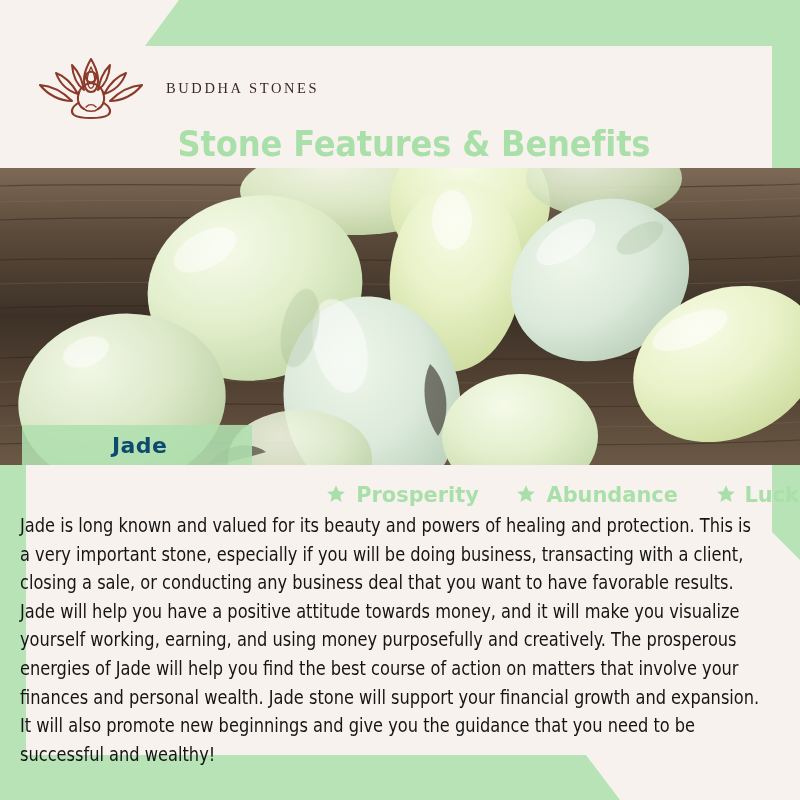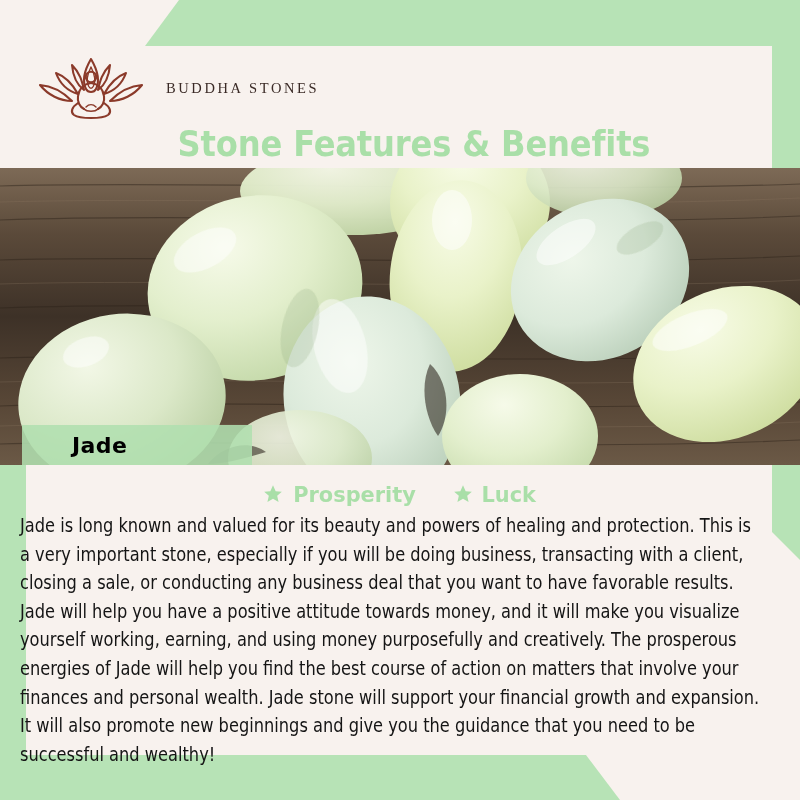--- a/index.html
+++ b/index.html
@@ -96,32 +96,32 @@
 
   
   #jade-banner {
     position:absolute; left:22px; top:425px;
     width:230px; height:40px;
     background:rgba(176,223,175,0.88);
     display:flex; align-items:center;
     z-index:7;
   }
   #jade-label {
-    margin-left:50px;
-    color:#000000;
+    margin-left:90px;
+    color:#0c4a6e;
     font-family:"DejaVu Sans", sans-serif;
     font-weight:bold;
     font-size:22px;
     letter-spacing:0.4px;
   }
 
   
   #benefits {
     position:absolute; left:0; top:478px; width:800px; height:32px;
-    display:flex; align-items:center; justify-content:center;
+    display:flex; align-items:center; justify-content:flex-end;
     gap:34px; z-index:6;
   }
   .benefit { display:flex; align-items:center; gap:7px; }
   .benefit-star { width:20px; height:20px; display:block; flex:none; }
   .benefit-label {
     font-family:"DejaVu Sans", sans-serif;
     font-weight:bold;
     font-size:22px;
     color:#a9dfa8;
     transform:scaleX(0.95);
@@ -278,19 +278,25 @@
     <div class="benefit">
       <svg class="benefit-star" viewBox="0 0 24 24">
         <path d="M12 1.6 L15.2 8.6 L22.6 9.3 L17 14.2 L18.7 21.6 L12 17.7 L5.3 21.6 L7 14.2 L1.4 9.3 L8.8 8.6 Z" fill="#a9dfa8"></path>
       </svg>
       <span class="benefit-label">Prosperity</span>
     </div>
     <div class="benefit">
       <svg class="benefit-star" viewBox="0 0 24 24">
         <path d="M12 1.6 L15.2 8.6 L22.6 9.3 L17 14.2 L18.7 21.6 L12 17.7 L5.3 21.6 L7 14.2 L1.4 9.3 L8.8 8.6 Z" fill="#a9dfa8"></path>
       </svg>
+      <span class="benefit-label">Abundance</span>
+    </div>
+    <div class="benefit">
+      <svg class="benefit-star" viewBox="0 0 24 24">
+        <path d="M12 1.6 L15.2 8.6 L22.6 9.3 L17 14.2 L18.7 21.6 L12 17.7 L5.3 21.6 L7 14.2 L1.4 9.3 L8.8 8.6 Z" fill="#a9dfa8"></path>
+      </svg>
       <span class="benefit-label">Luck</span>
     </div>
   </div>
 
   <p id="body-copy">Jade is long known and valued for its beauty and powers of healing and protection. This is a very important stone, especially if you will be doing business, transacting with a client, closing a sale, or conducting any business deal that you want to have favorable results. Jade will help you have a positive attitude towards money, and it will make you visualize yourself working, earning, and using money purposefully and creatively. The prosperous energies of Jade will help you find the best course of action on matters that involve your finances and personal wealth. Jade stone will support your financial growth and expansion. It will also promote new beginnings and give you the guidance that you need to be successful and wealthy!</p>
 
 </div>
 
 </body></html>

